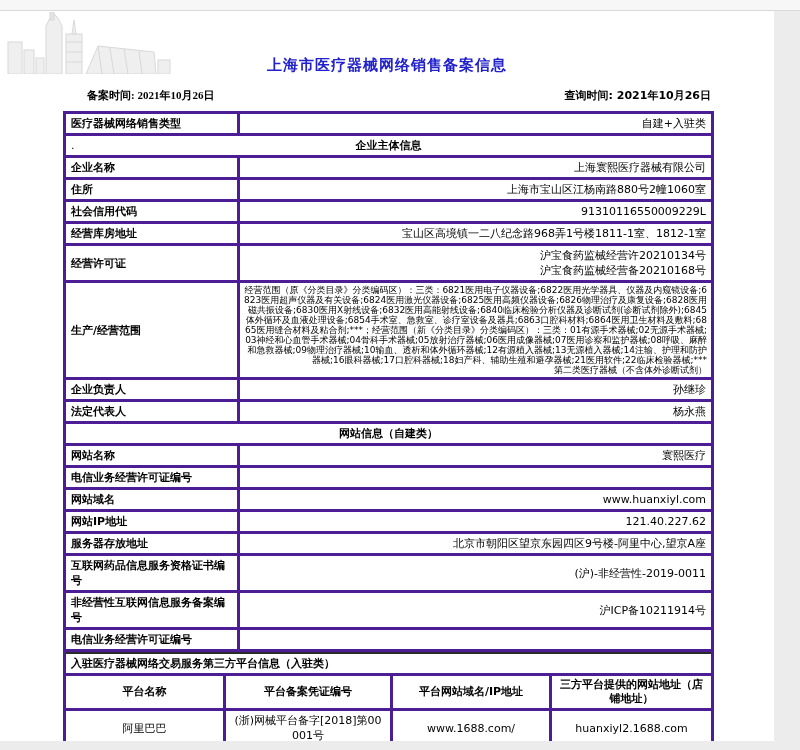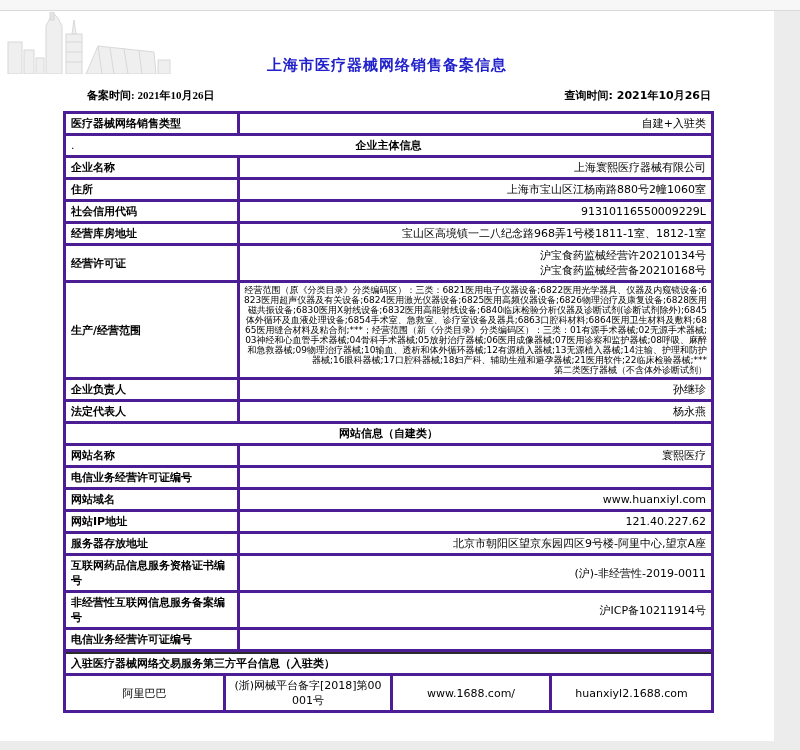--- a/index.html
+++ b/index.html
@@ -212,20 +212,26 @@
         <col style="width:160px">
           <col style="width:167px">
         <col style="width:159px">
           <col style="width:162px">
       </colgroup>
       <tbody>
           <tr class="section-row">
             <td colspan="4">入驻医疗器械网络交易服务第三方平台信息（入驻类）</td>
           </tr>
           <tr>
+            <td class="ph">平台名称</td>
+            <td class="ph">平台备案凭证编号</td>
+            <td class="ph">平台网站域名/IP地址</td>
+            <td class="ph">三方平台提供的网站地址（店铺地址）</td>
+          </tr>
+          <tr>
             <td>阿里巴巴</td>
             <td>(浙)网械平台备字[2018]第00001号</td>
             <td>www.1688.com/</td>
             <td>huanxiyl2.1688.com</td>
           </tr>
         </tbody>
     </table>
 
   </div>
 

